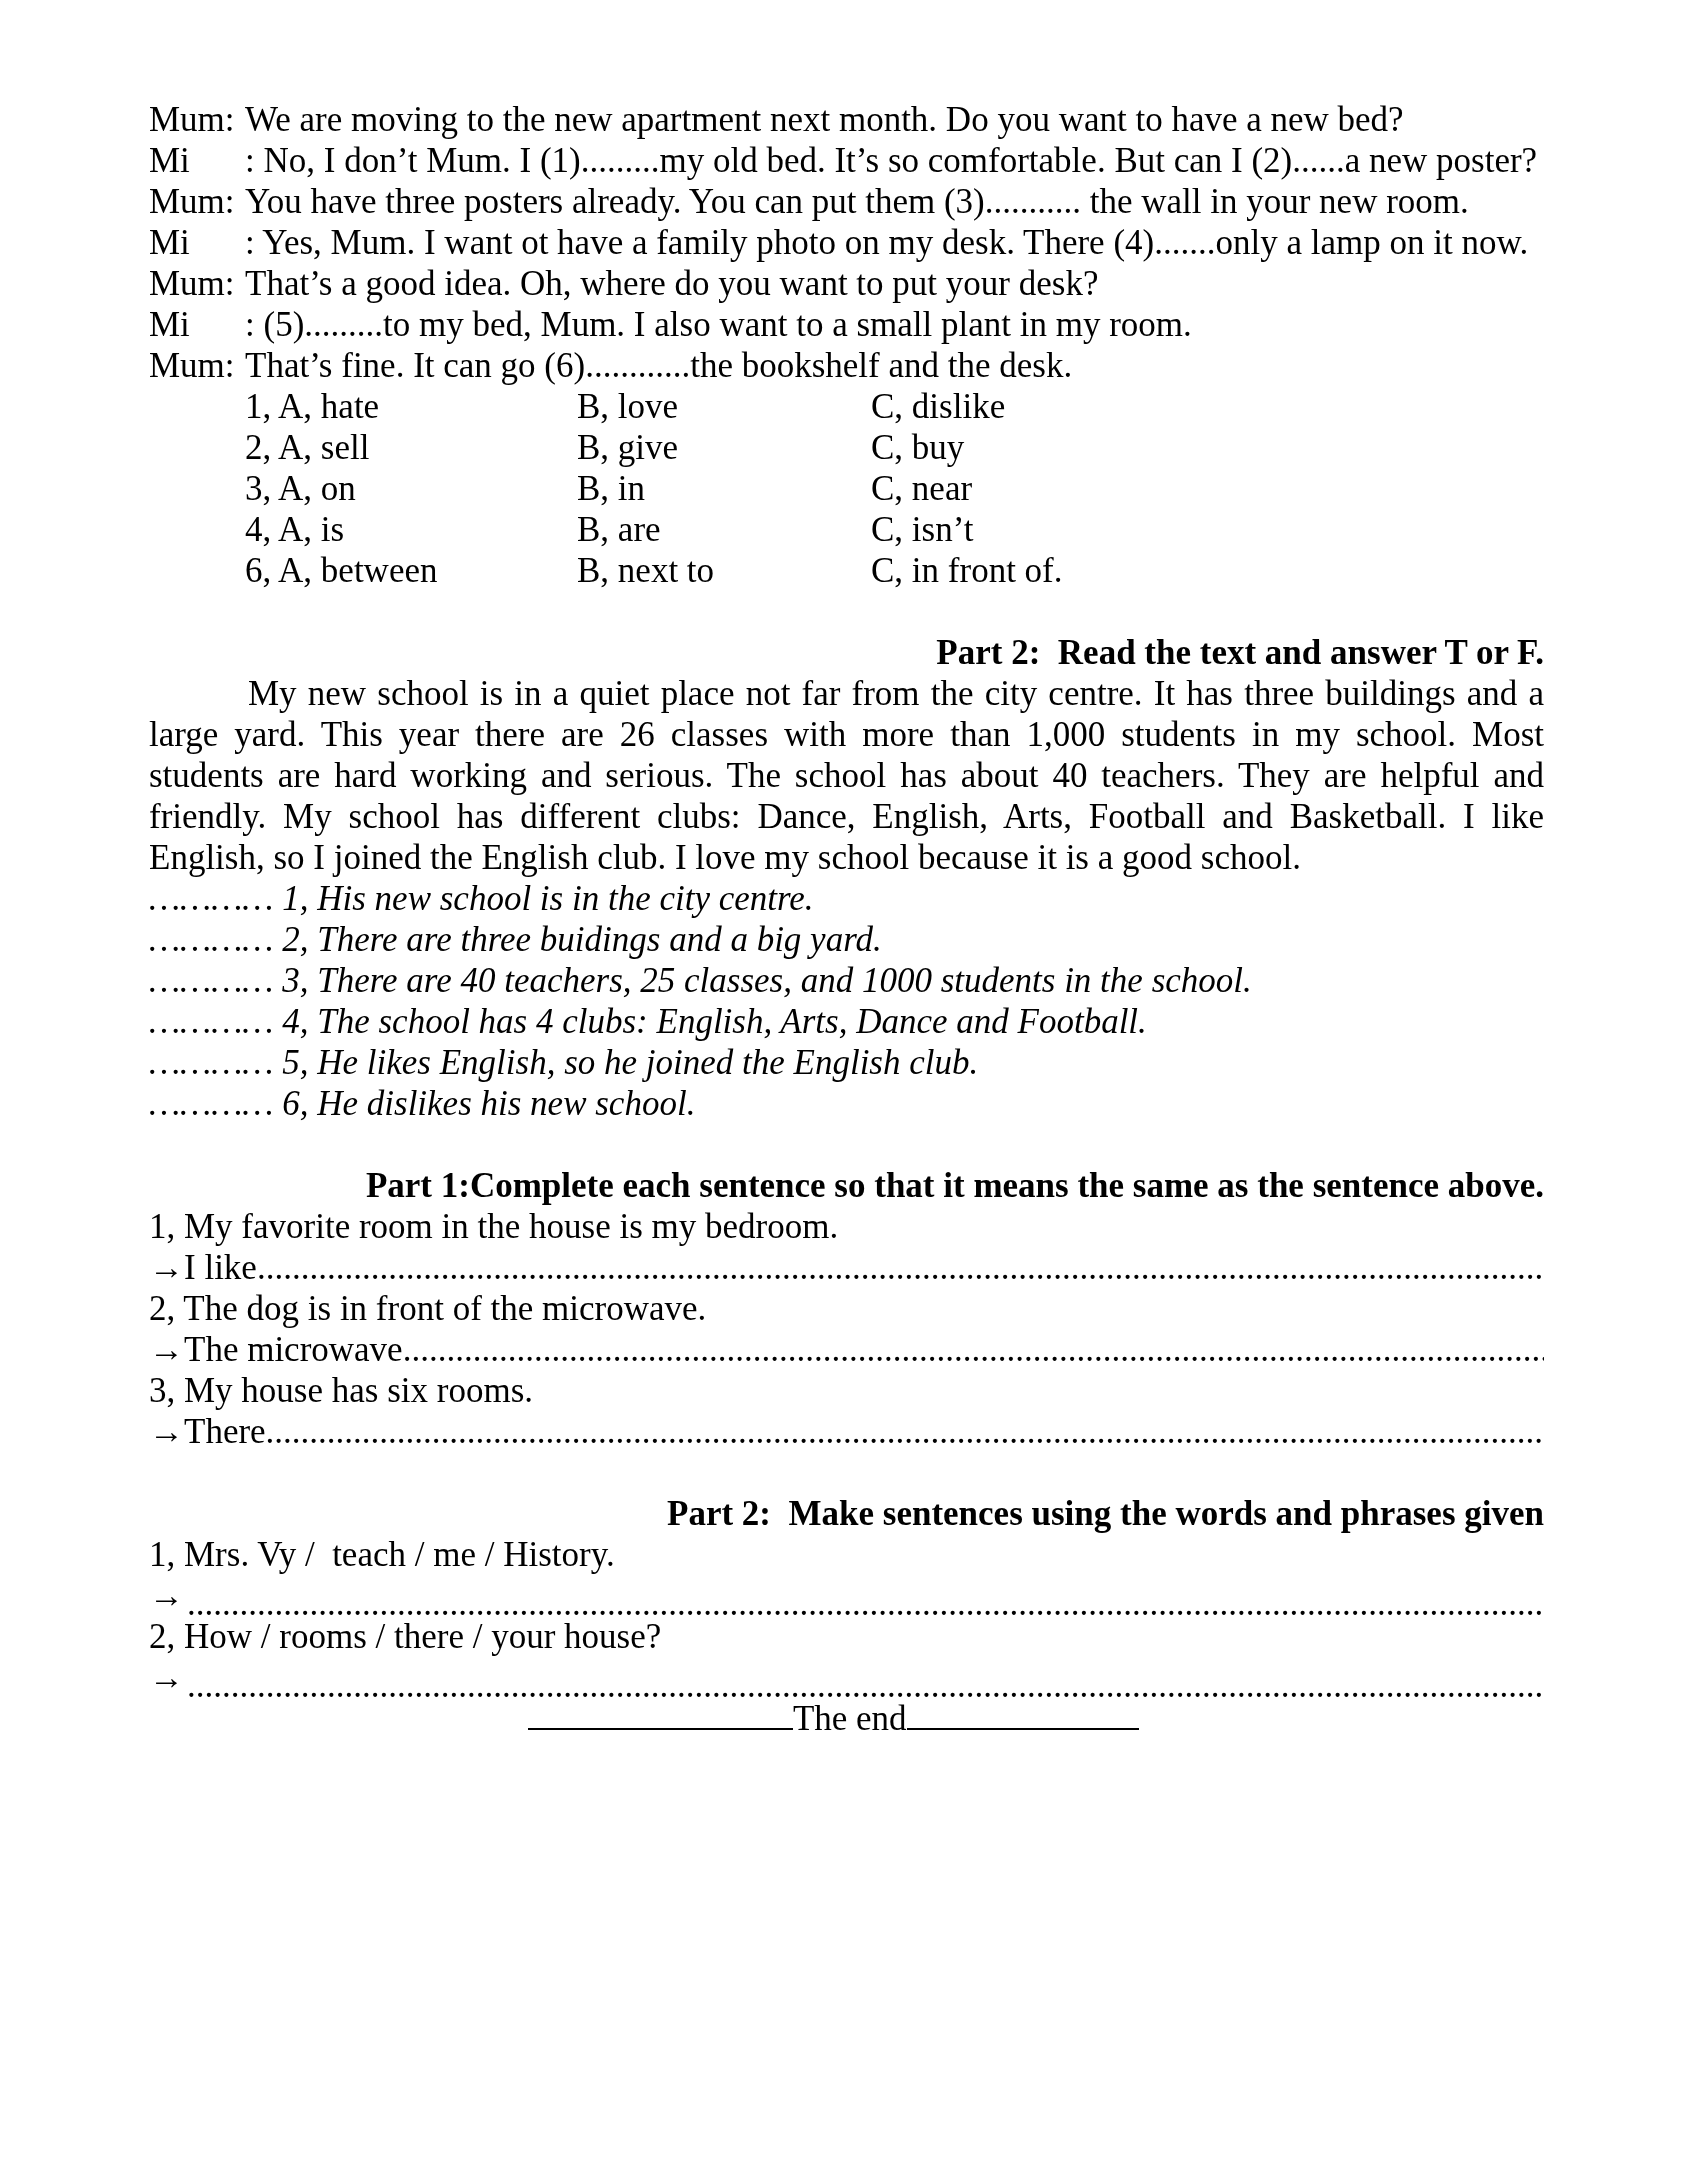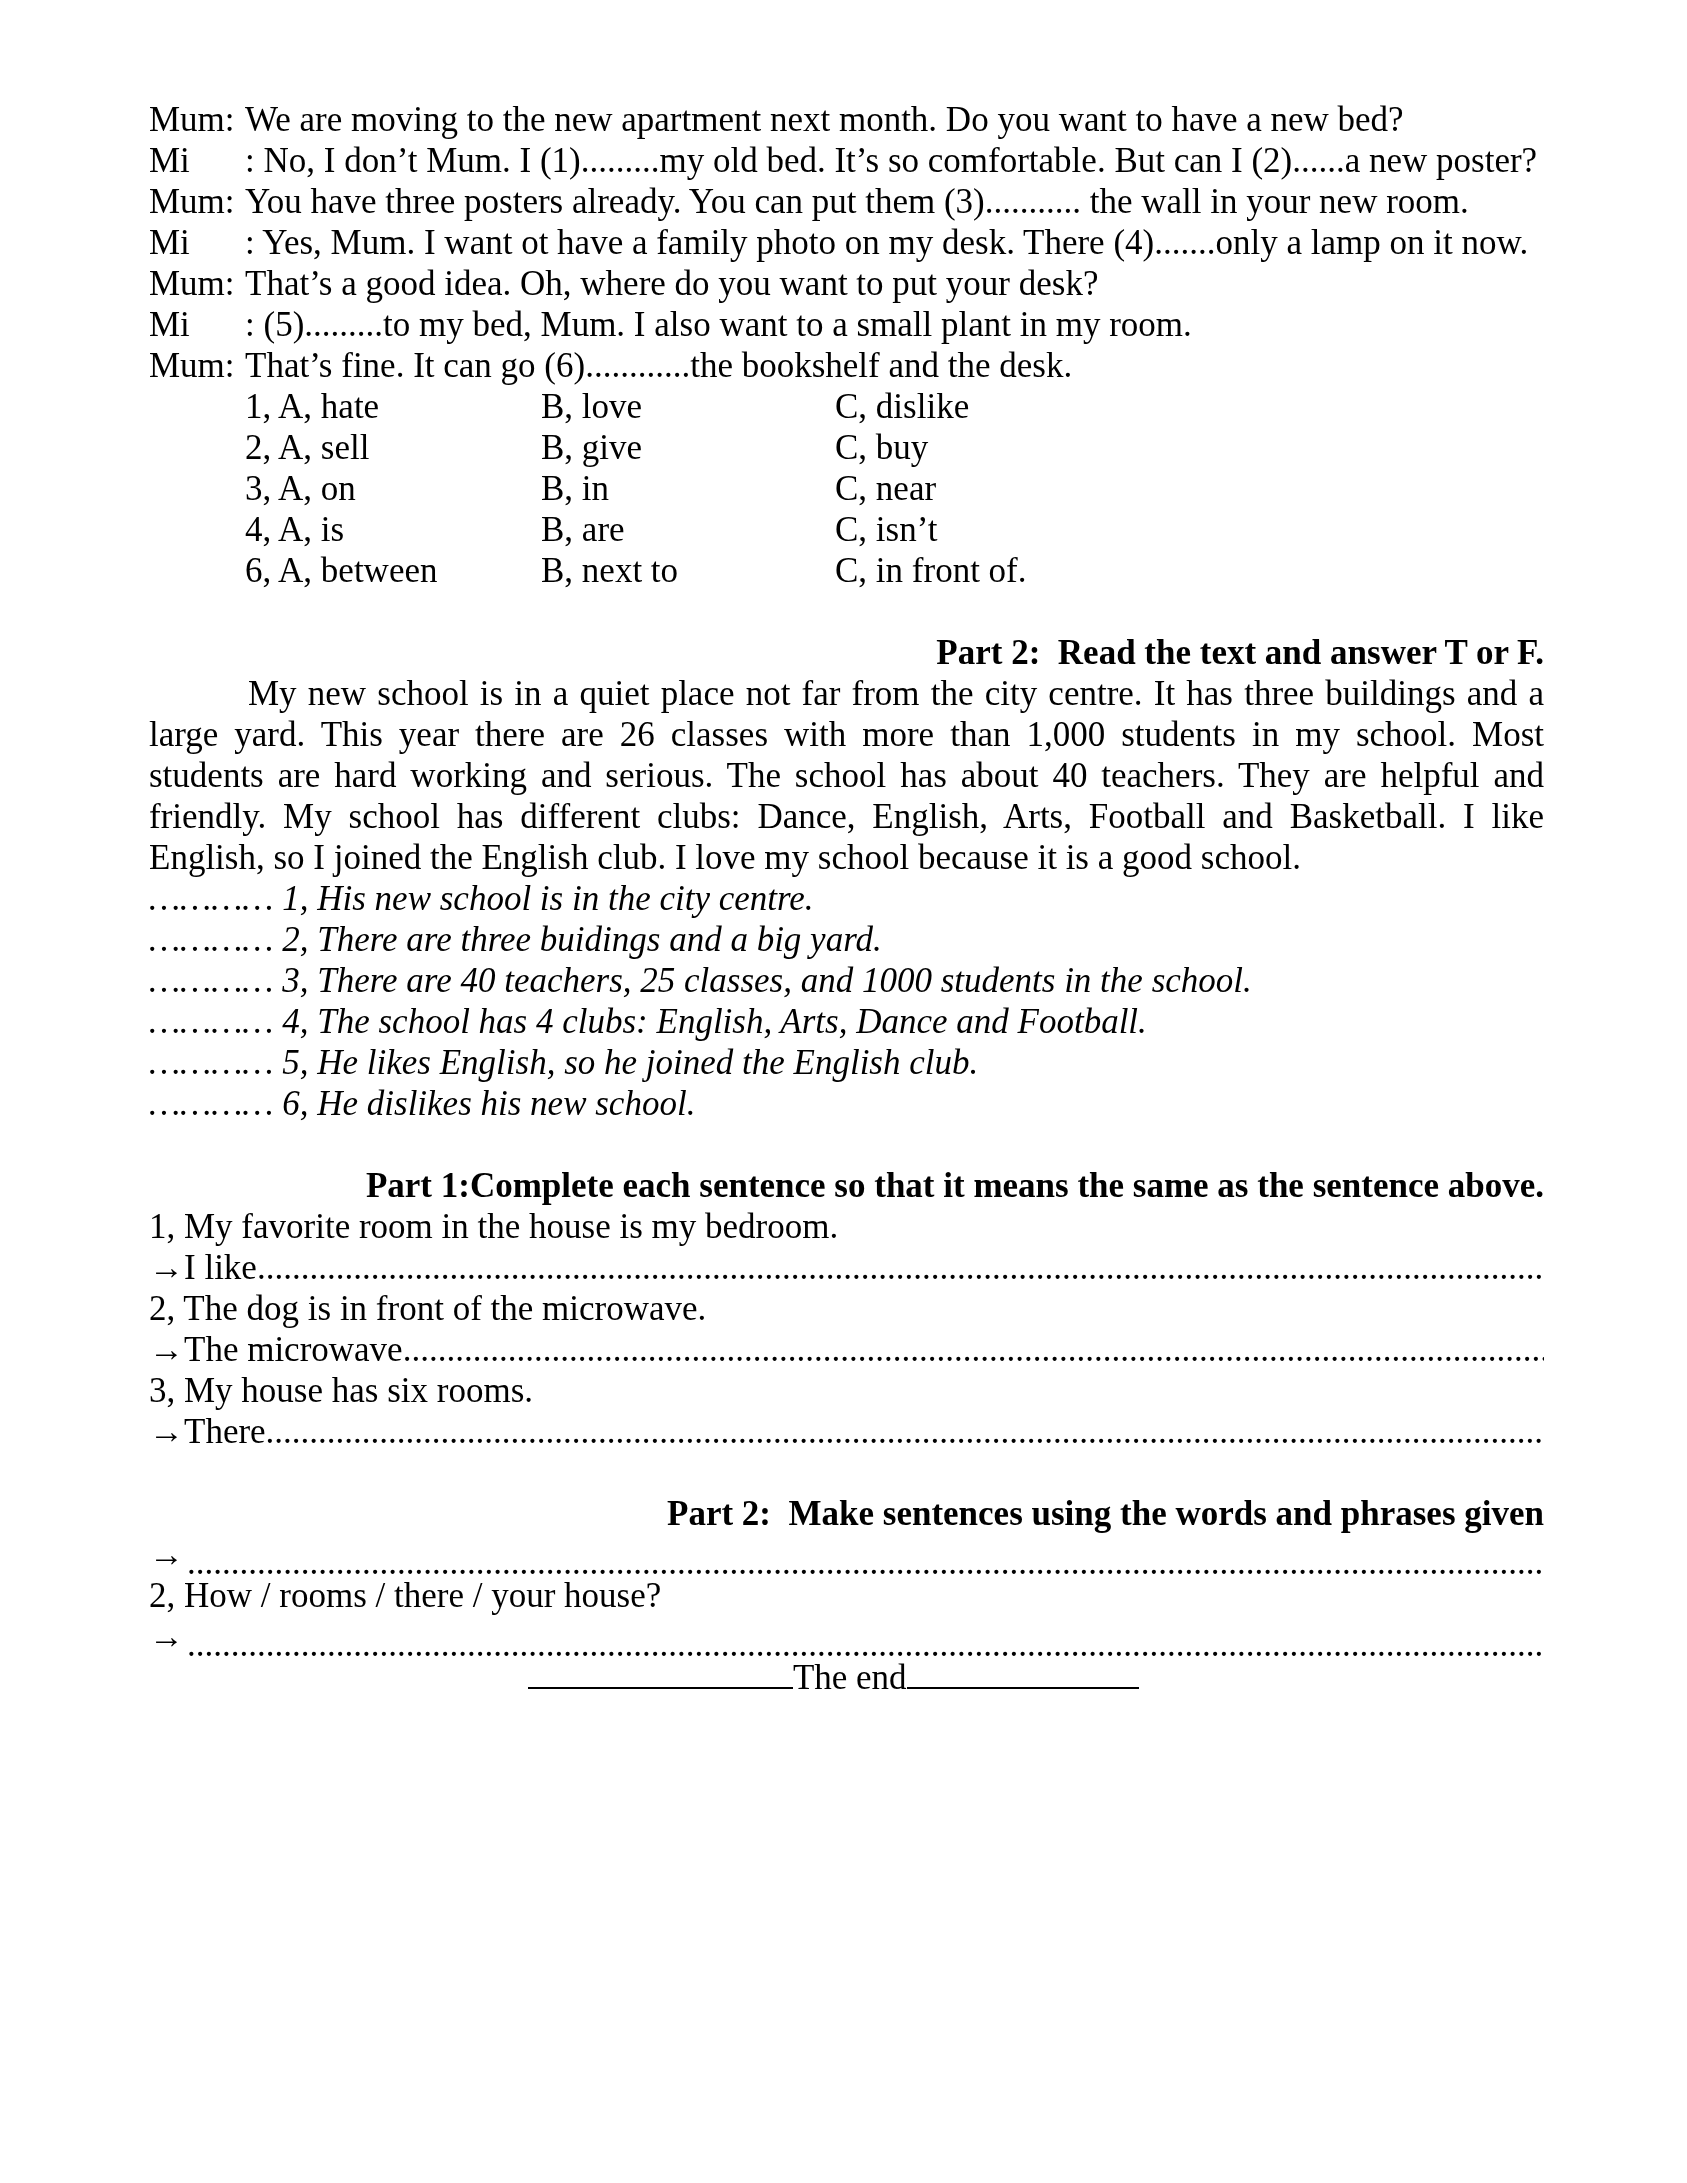--- a/index.html
+++ b/index.html
@@ -31,21 +31,21 @@
       display: inline-block;
       width: 96px;
     }
     .spk-mi { width: 96px; }
     .opts {
       display: flex;
       height: 41px;
       white-space: pre;
     }
     .opt-a { width: 296px; padding-left: 96px; }
-    .opt-b { width: 294px; }
+    .opt-b { width: 294px; margin-left: 36px; }
     .opt-c { flex: 1; }
     .blank { height: 41px; }
     .bold { font-weight: bold; text-align: right; }
     .para {
       text-align: justify;
       text-align-last: left;
       text-indent: 99px;
       font-family: Liberation Serif, serif;
     }
     .tf {
@@ -159,20 +159,21 @@
     <div class="fill-line">
       <span>→</span>
         <span> There </span>
         <span class="dots">......................................................................................................................................................................................................................................................................</span>
     </div>
 
     <div class="blank"></div>
 
     <div class="line bold">Part 2:  Make sentences using the words and phrases given</div>
 
+    <div class="line">1, Mrs. Vy /  teach / me / History.</div>
     <div class="arrow-line">
       <span class="arrow">→</span>
         <span class="dots">......................................................................................................................................................................................................................................................................</span>
     </div>
 
     <div class="line">2, How / rooms / there / your house?</div>
     <div class="arrow-line">
       <span class="arrow">→</span>
         <span class="dots">......................................................................................................................................................................................................................................................................</span>
     </div>

